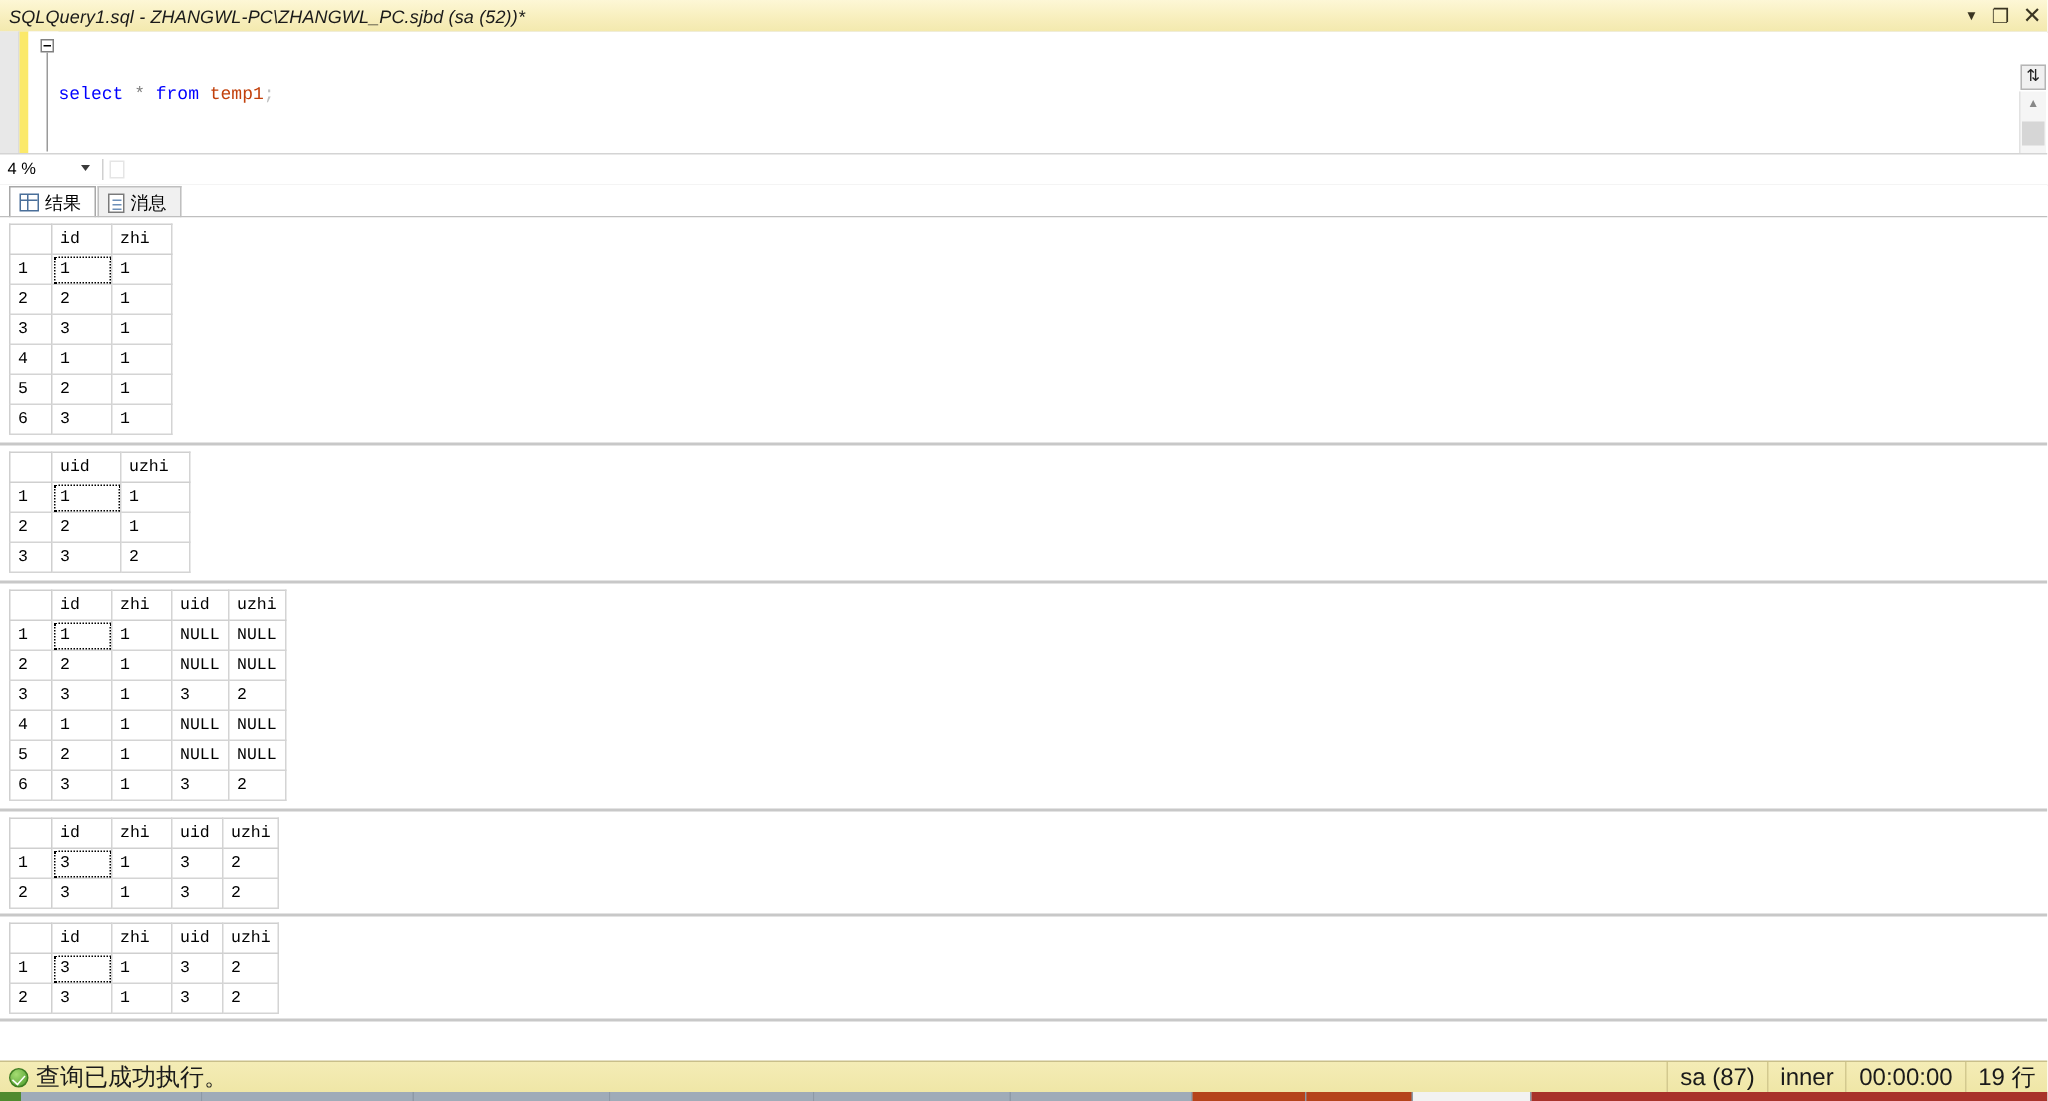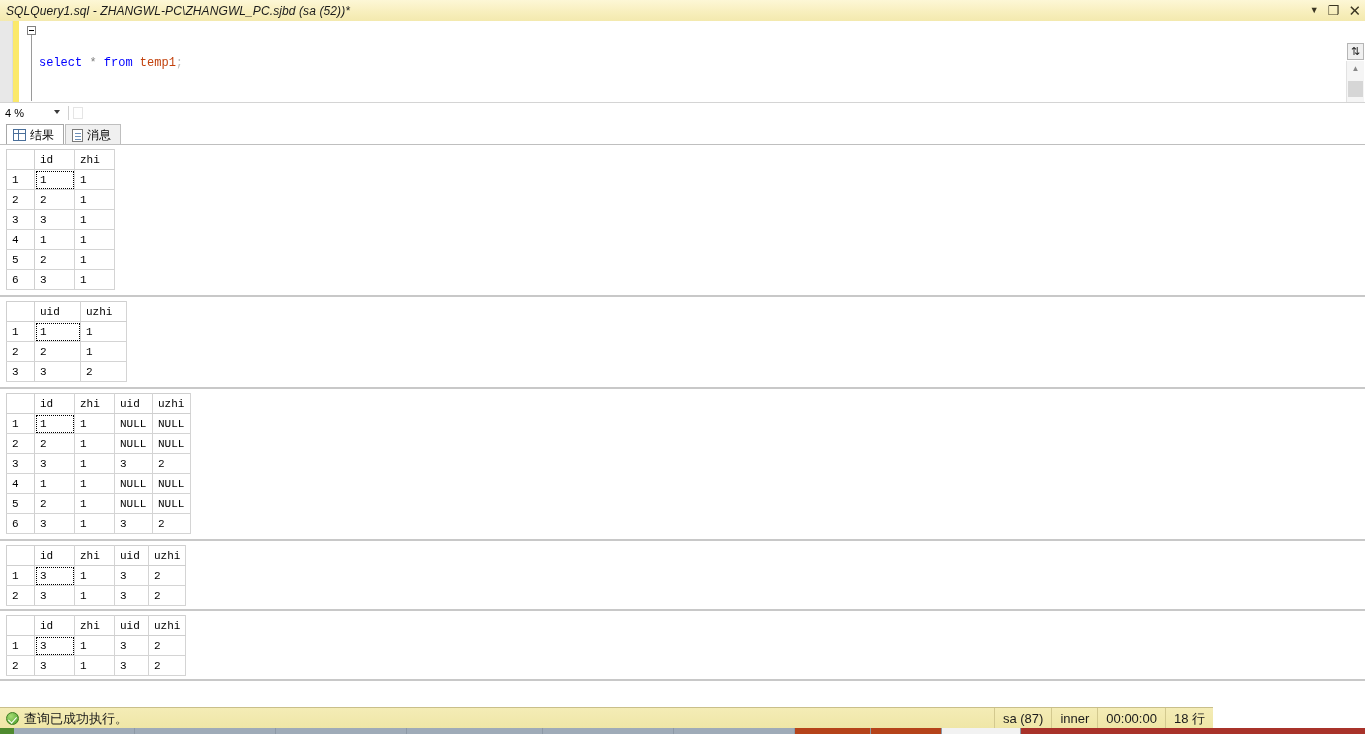--- a/index.html
+++ b/index.html
@@ -250,25 +250,25 @@
   td.nullcell { background: #fbf8d8; }
   td.selcell {
     background: #d4dde8;
     outline: 1px dotted #000;
     outline-offset: -2px;
   }
 
   
   .statusbar {
     position: absolute; left: 0; top: 707px;
-    width: 1213px; height: 21px;
+    width: 1365px; height: 21px;
     background: linear-gradient(to bottom, #f4ecb6 0%, #efe6a6 100%);
     border-top: 1px solid #c9bf8a;
     display: flex; align-items: center;
-    font-size: 13px; color: #1a1a1a;
+    font-size: 16px; color: #1a1a1a;
   }
   .status-left { display: flex; align-items: center; gap: 5px; padding-left: 6px; }
   .check-icon {
     width: 13px; height: 13px; border-radius: 50%;
     background: radial-gradient(circle at 35% 30%, #a5dc72, #4a9b29);
     position: relative; flex: 0 0 auto;
     border: 1px solid #3d7d22;
     box-sizing: border-box;
   }
   .check-icon::after {
@@ -551,21 +551,21 @@
 
   <div class="statusbar">
     <div class="status-left">
       <span class="check-icon"></span>
       <span>查询已成功执行。</span>
     </div>
     <div class="status-right">
       <span class="status-cell">sa (87)</span>
       <span class="status-cell">inner</span>
       <span class="status-cell">00:00:00</span>
-      <span class="status-cell">18 行</span>
+      <span class="status-cell">19 行</span>
     </div>
   </div>
 
   <div class="taskbar">
     <div class="tb-start"></div>
     <div class="tb-item" style="width:120px"></div>
     <div class="tb-item" style="width:140px"></div>
     <div class="tb-item" style="width:130px"></div>
     <div class="tb-item" style="width:135px"></div>
     <div class="tb-item" style="width:130px"></div>

